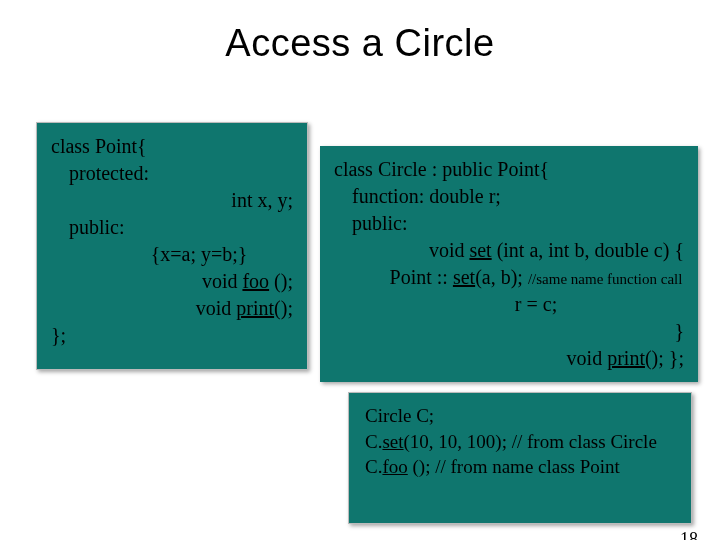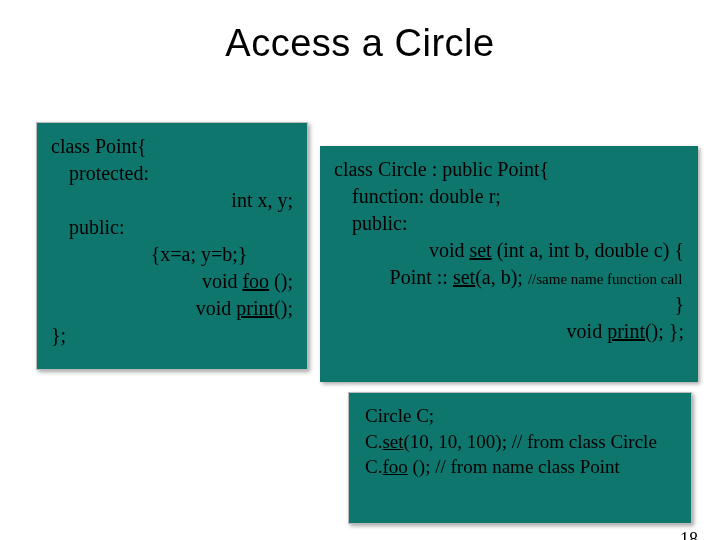--- a/index.html
+++ b/index.html
@@ -83,20 +83,21 @@
   <div id="box-circle" class="box noborder">
     <div>class Circle : public Point{</div>
     <div class="ind1">function:  double r;</div>
     <div class="ind1">public:</div>
     <div class="ind2">
       <span>void </span><span class="u">set</span><span> (int a, int b, double c) {</span>
     </div>
     <div class="ind3">
       <span>Point :: </span><span class="u">set</span><span>(a, b); </span><span class="small">//same name function call</span>
     </div>
+    <div class="ind3">r = c;</div>
     <div class="ind2">}</div>
     <div class="ind2">
       <span>void </span><span class="u">print</span><span>();  };</span>
     </div>
   </div>
 
 
   <div id="box-usageC" class="box">
     <div>Circle C;</div>
     <div>

